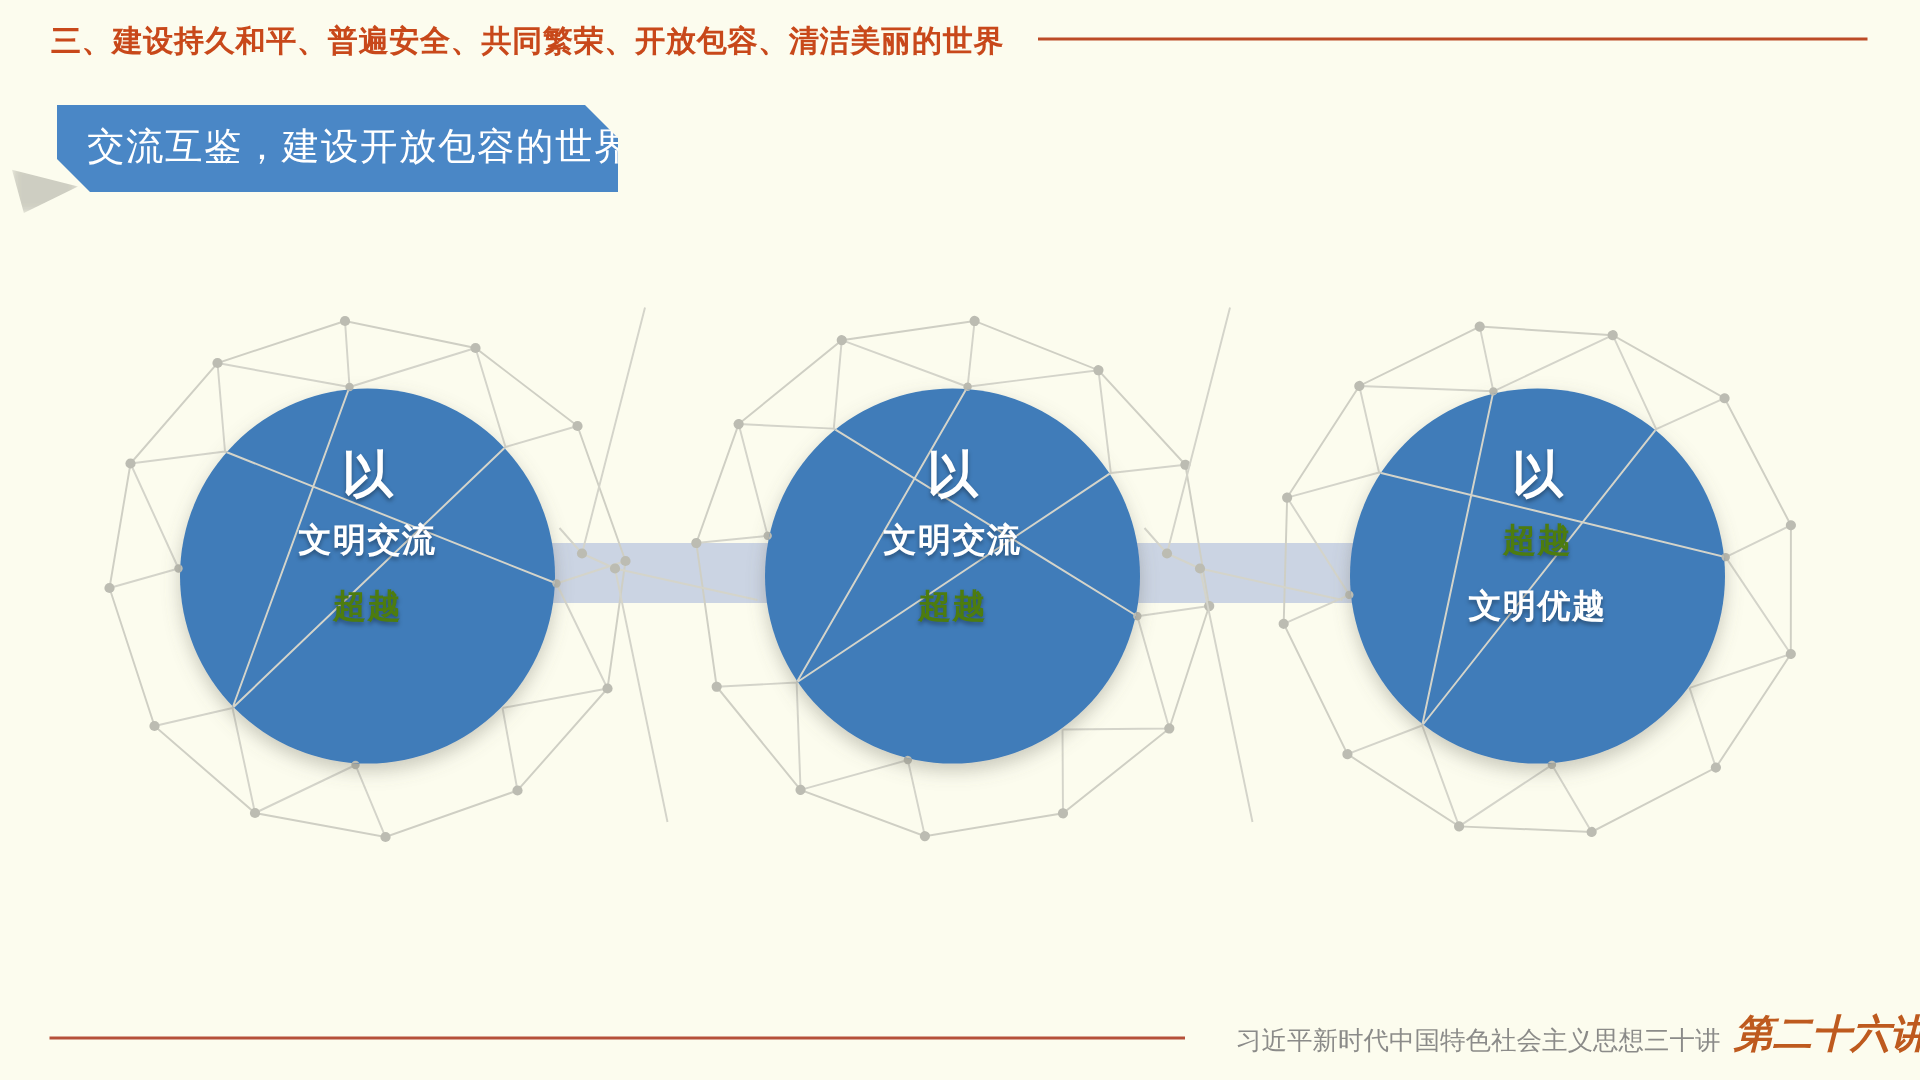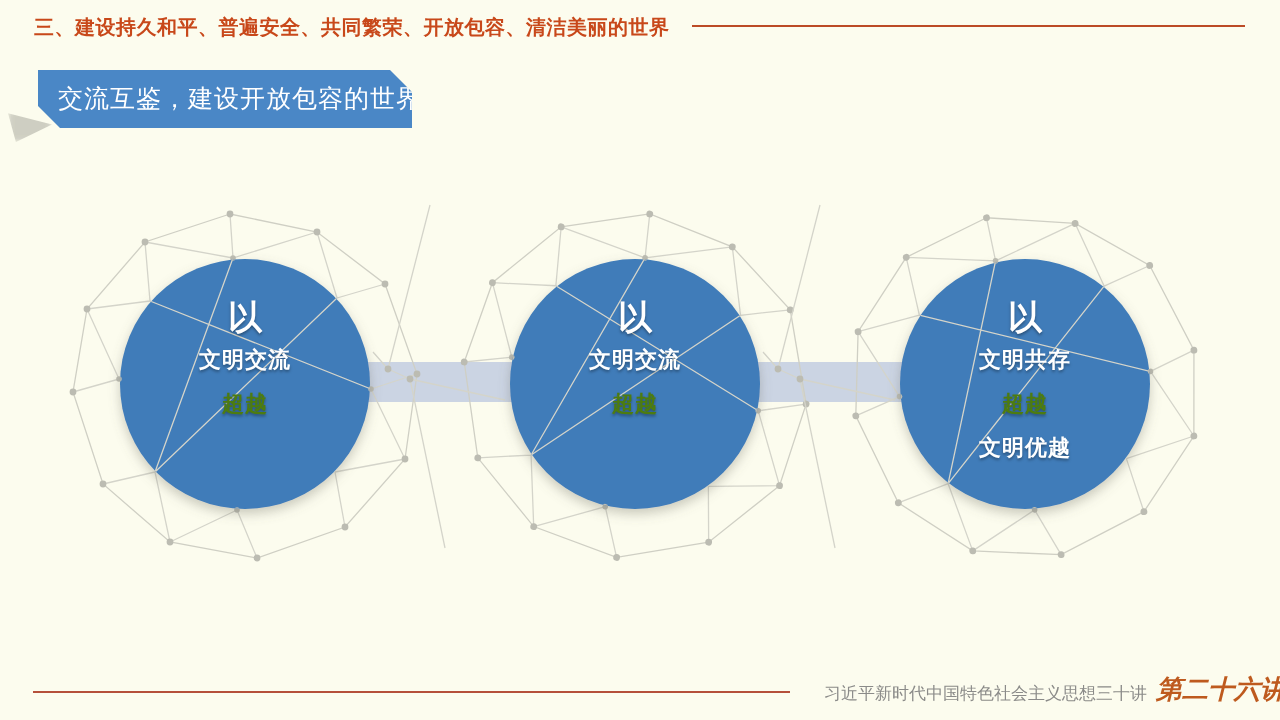--- a/index.html
+++ b/index.html
@@ -162,21 +162,20 @@
   </div>
 
   <div class="circle-label" style="left:510px;">
     <div class="prefix">以</div>
     <div class="row">文明交流</div>
     <div class="row hl">超越</div>
   </div>
 
   <div class="circle-label" style="left:900px;">
     <div class="prefix">以</div>
-    <div class="row">文明共存</div>
     <div class="row hl">超越</div>
     <div class="row">文明优越</div>
   </div>
 
   <div class="footer-rule"></div>
   <div class="footer-book">习近平新时代中国特色社会主义思想三十讲</div>
   <div class="footer-lecture">第二十六讲</div>
 
 </div>
 

